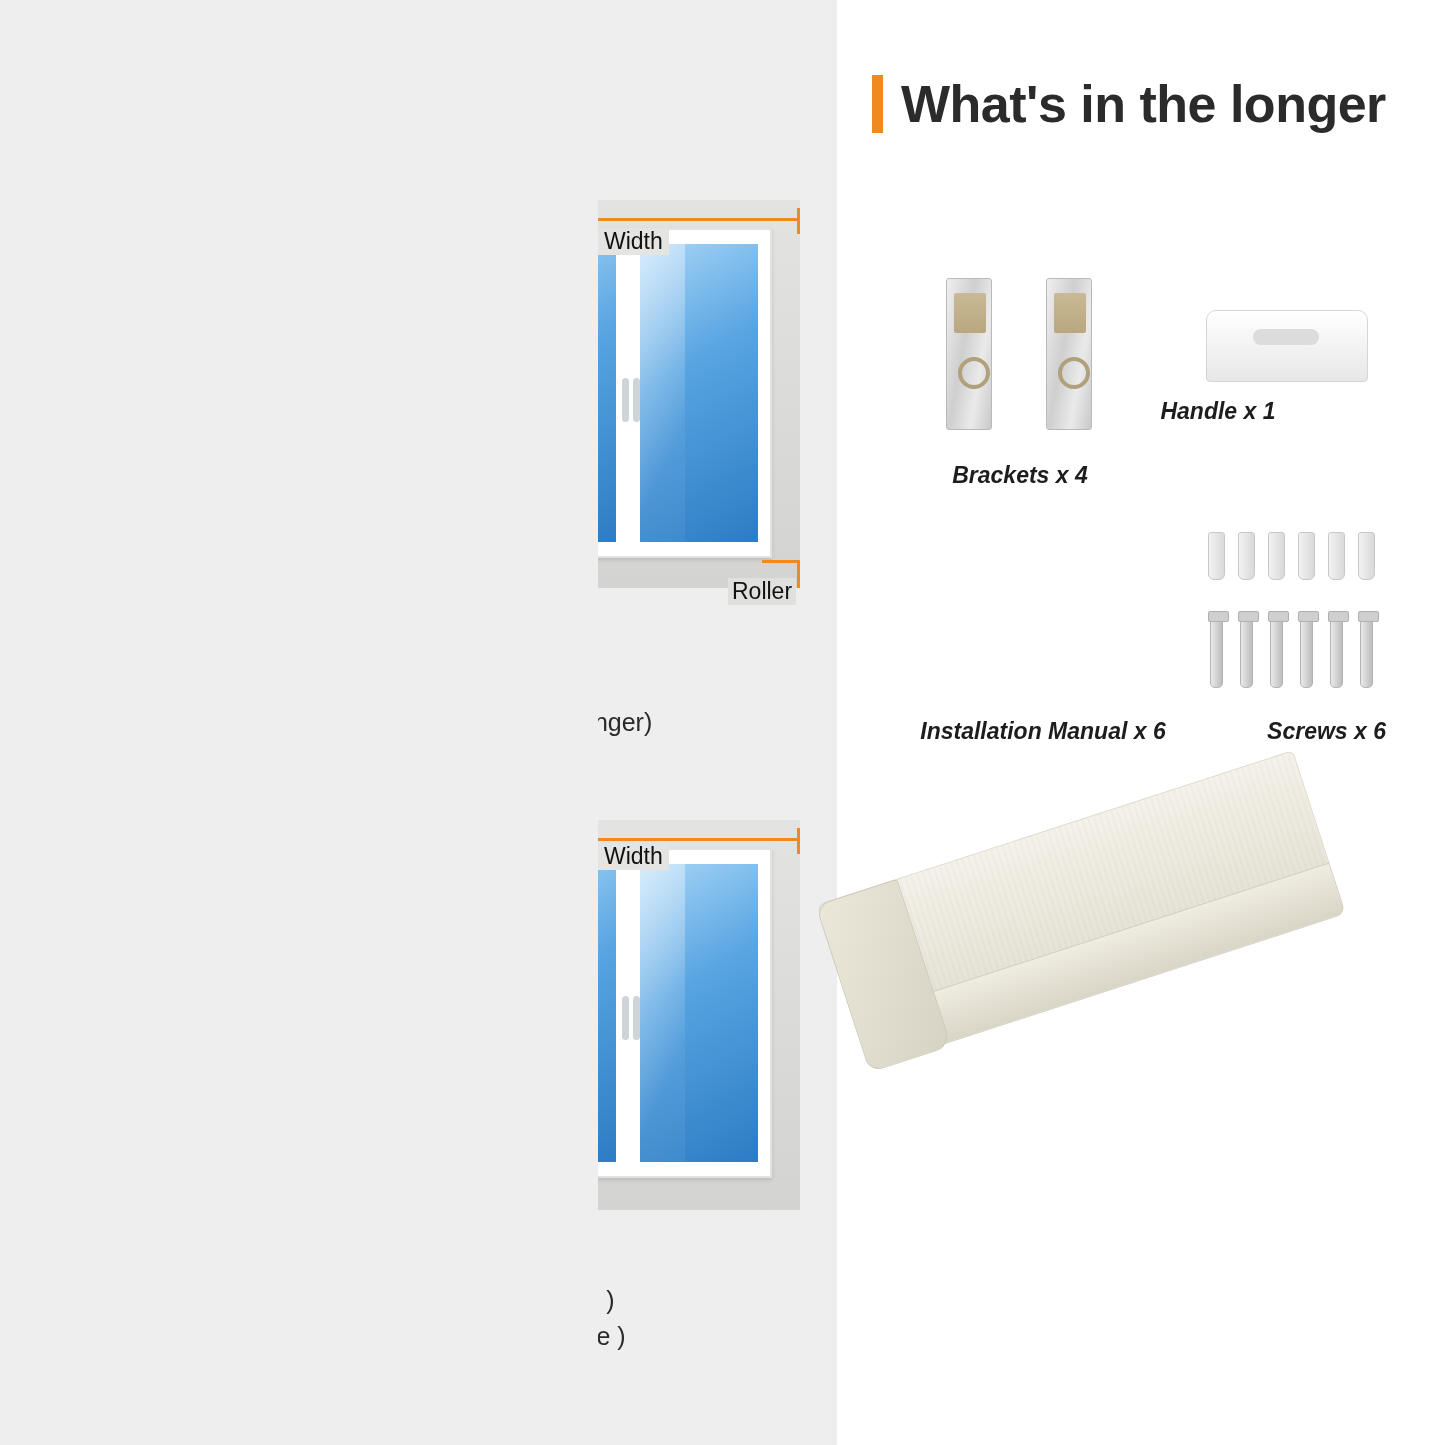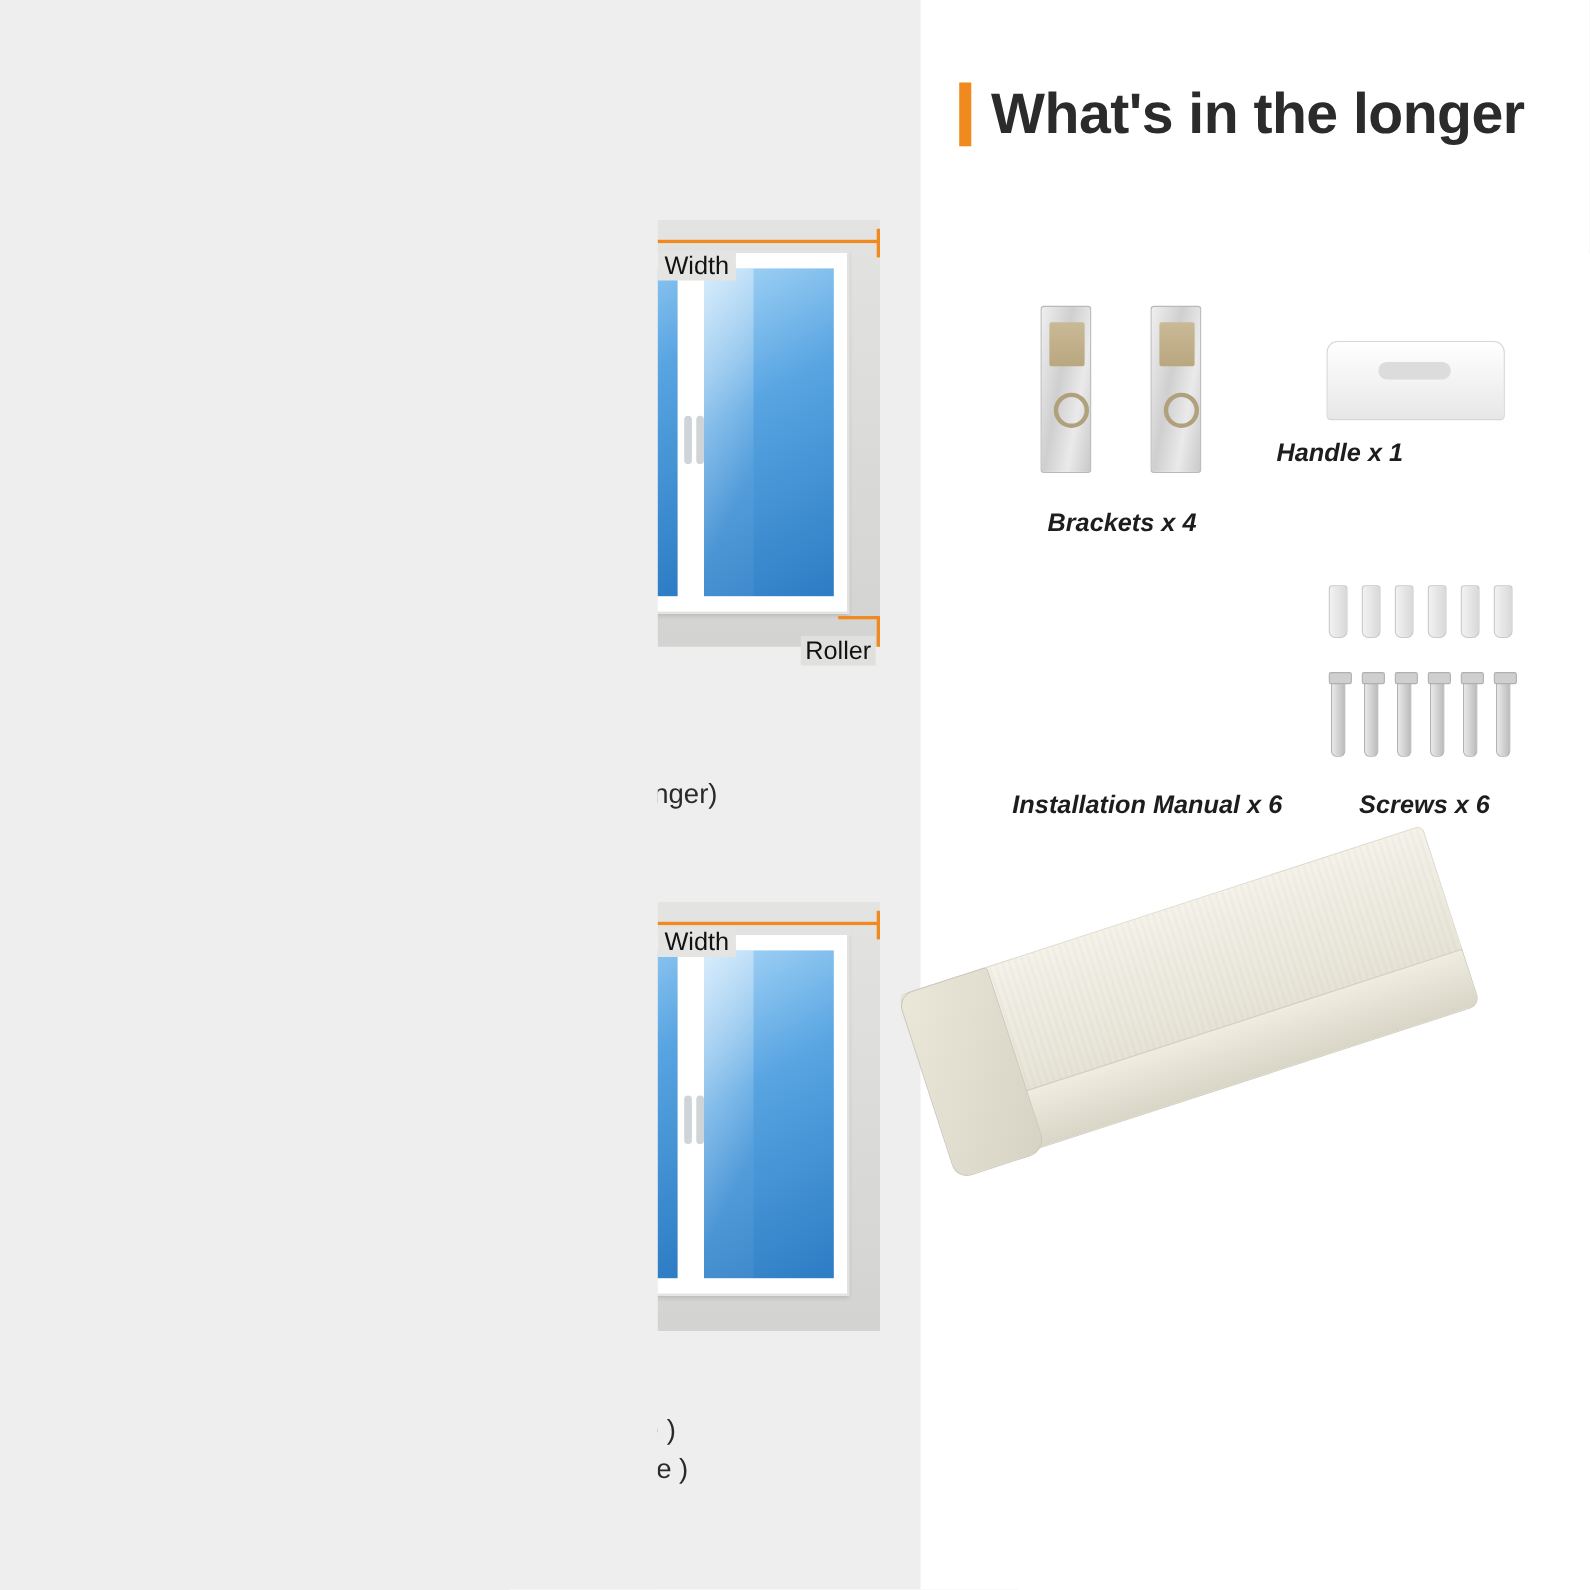--- a/index.html
+++ b/index.html
@@ -421,21 +421,21 @@
     <div class="anchor" style="left:1298px;top:532px;"></div>
     <div class="anchor" style="left:1328px;top:532px;"></div>
     <div class="anchor" style="left:1358px;top:532px;"></div>
 
     <div class="screw" style="left:1210px;top:616px;"></div>
     <div class="screw" style="left:1240px;top:616px;"></div>
     <div class="screw" style="left:1270px;top:616px;"></div>
     <div class="screw" style="left:1300px;top:616px;"></div>
     <div class="screw" style="left:1330px;top:616px;"></div>
     <div class="screw" style="left:1360px;top:616px;"></div>
-    <div class="pkg-label" style="left:1204px;top:718px;width:182px;">Screws  x 6</div>
+    <div class="pkg-label" style="left:1204px;top:718px;width:182px;text-align:right;">Screws  x 6</div>
 
     <div class="roller-shot">
       <div class="roller-body">
         <div class="roller-top"></div>
         <div class="roller-bottom"></div>
         <div class="roller-cap"></div>
       </div>
     </div>
   </div>
 

